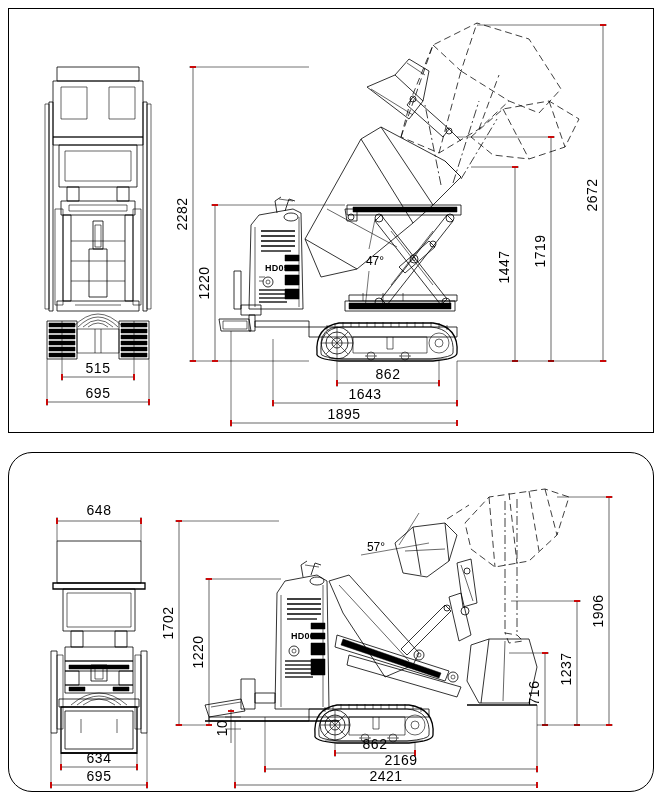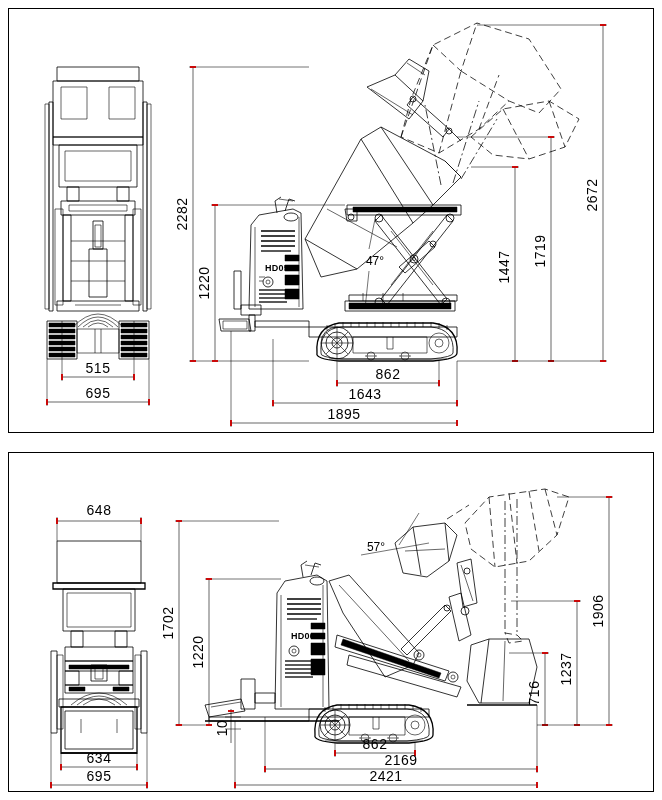--- a/index.html
+++ b/index.html
@@ -4,21 +4,21 @@
 <style>
   html,body{margin:0;padding:0;background:#ffffff;}
   body{
     width:662px;height:800px;
     font-family:"Liberation Sans", sans-serif;
     overflow:hidden;
   }
   #sheet{position:relative;width:662px;height:800px;background:#fff;}
   .panel{position:absolute;border:1.4px solid #000;background:#fff;box-sizing:border-box;}
   #panel-top{left:8px;top:8px;width:646px;height:425px;}
-  #panel-bottom{left:8px;top:452px;width:646px;height:340px;}
+  #panel-bottom{left:8px;top:452px;width:646px;height:340px;border-radius:24px;}
   svg{display:block;position:absolute;left:0;top:0;overflow:visible;}
   .ln{stroke:#000;fill:none;stroke-width:0.8;}
   .ln-t{stroke:#000;fill:none;stroke-width:0.6;}
   .ln-b{stroke:#000;fill:none;stroke-width:1.3;}
   .ghost{stroke:#000;fill:none;stroke-width:0.75;stroke-dasharray:7 4;}
   .ghost2{stroke:#000;fill:none;stroke-width:0.75;stroke-dasharray:9 3 2 3;}
   .dimline{stroke:#000;fill:none;stroke-width:0.6;}
   .extline{stroke:#000;fill:none;stroke-width:0.55;}
   .tick{stroke:#cc0000;stroke-width:1.9;}
   .fillblk{fill:#000;stroke:#000;stroke-width:0.5;}

